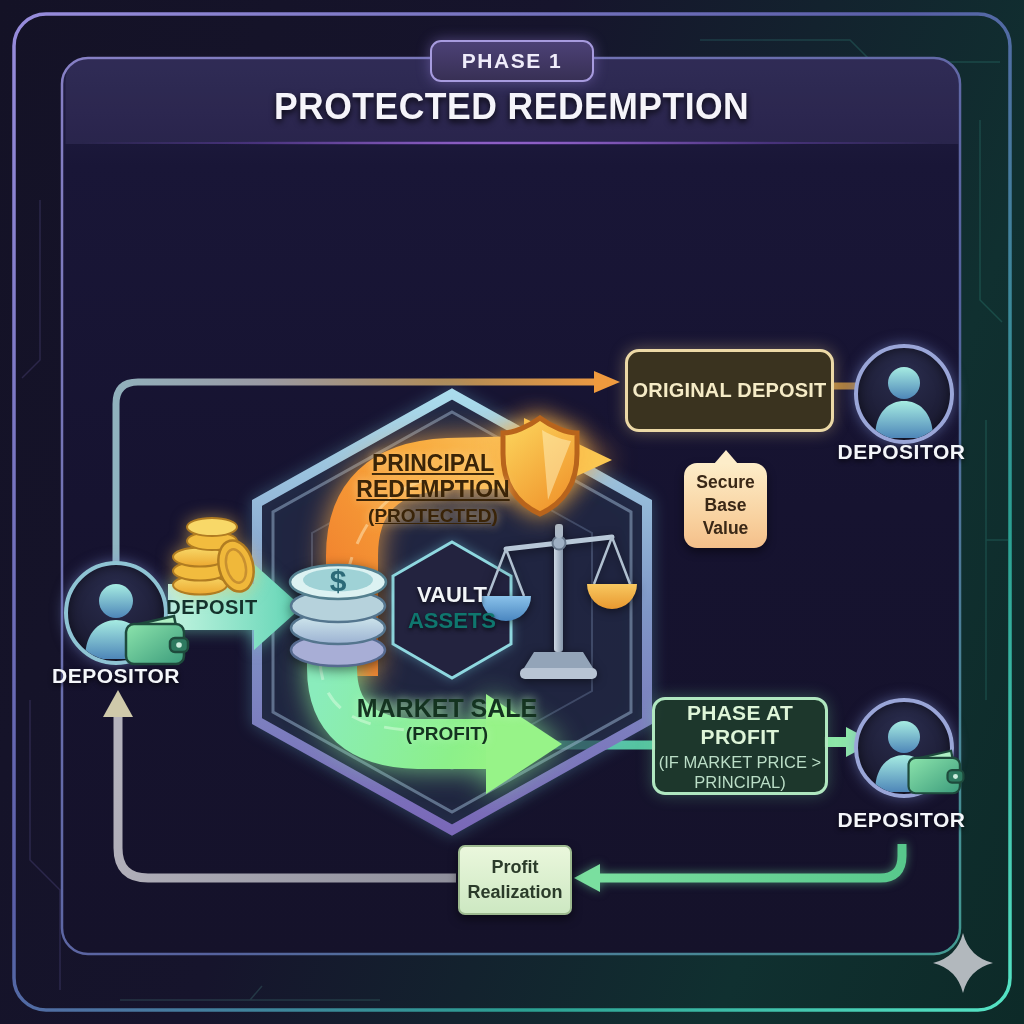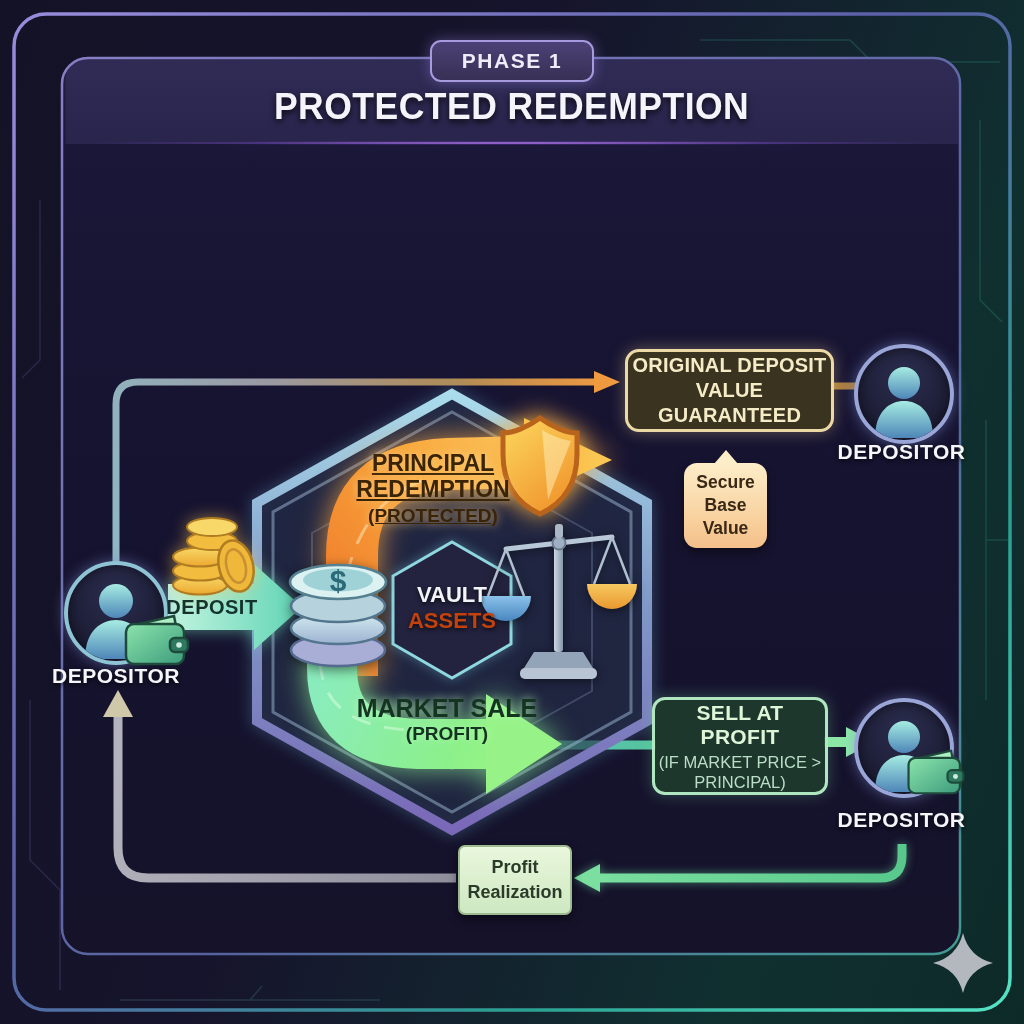--- a/index.html
+++ b/index.html
@@ -293,31 +293,30 @@
 </div>
 
 <div class="abs ctr" style="left:340px;top:450px;width:186px;">
   <div class="dark-on-orange" style="font-size:23px;line-height:26px;">PRINCIPAL</div>
   <div class="dark-on-orange" style="font-size:23px;line-height:26px;">REDEMPTION</div>
   <div class="dark-on-orange" style="font-size:19px;line-height:24px;margin-top:2px;font-weight:600;">(PROTECTED)</div>
 </div>
 
 <div class="abs ctr" style="left:394px;top:582px;width:116px;">
   <div style="color:#f2f5f8;font-weight:bold;font-size:22px;line-height:26px;text-shadow:0 2px 4px rgba(0,0,0,.7);">VAULT</div>
-  <div style="color:#c2410c;font-weight:bold;font-size:22px;line-height:26px;text-shadow:0 2px 4px rgba(0,0,0,.7);">ASSETS</div>
+  <div style="color:#0f766e;font-weight:bold;font-size:22px;line-height:26px;text-shadow:0 2px 4px rgba(0,0,0,.7);">ASSETS</div>
 </div>
 
 <div class="abs ctr" style="left:350px;top:694px;width:194px;text-align:right;">
   <div class="dark-on-green" style="font-size:25px;line-height:28px;">MARKET SALE</div>
   <div class="dark-on-green" style="font-size:19px;line-height:24px;font-weight:600;">(PROFIT)</div>
 </div>
 
 <div class="abs ctr box-guarantee" style="left:625px;top:349px;width:203px;height:77px;border-radius:14px;">
   <div>ORIGINAL DEPOSIT</div>
-  <div>VALUE GUARANTEED</div>
 </div>
 
 <div class="abs ctr box-secure" style="left:684px;top:463px;width:83px;height:85px;">
   <div class="ptr"></div>
   <div>Secure</div>
   <div>Base</div>
   <div>Value</div>
 </div>
 
 <div class="abs avatar" style="left:854px;top:344px;width:92px;height:92px;">
@@ -328,21 +327,21 @@
           <stop offset="1" stop-color="#4e86b8"></stop>
         </linearGradient>
       </defs>
     <circle cx="0" cy="-11" r="16" fill="url(#pg2)"></circle>
     <path d="M -29 44 C -29 17 -14 7 0 7 C 14 7 29 17 29 44 Z" fill="url(#pg2)"></path>
   </svg>
 </div>
 <div class="abs lbl" style="left:824px;top:440px;width:155px;">DEPOSITOR</div>
 
 <div class="abs ctr box-sell" style="left:652px;top:697px;width:170px;height:92px;">
-  <div class="t">SELL AT PROFIT</div>
+  <div class="t">PHASE AT PROFIT</div>
   <div class="s">(IF MARKET PRICE &gt;</div>
   <div class="s" style="margin-top:0;">PRINCIPAL)</div>
 </div>
 
 <div class="abs avatar" style="left:854px;top:698px;width:92px;height:92px;">
   <svg width="92" height="92" viewBox="-46 -46 92 92">
     <defs>
         <linearGradient id="pg3" x1="0" y1="0" x2="0" y2="1">
       <stop offset="0" stop-color="#a6ece2"></stop>
           <stop offset="1" stop-color="#4e86b8"></stop>

